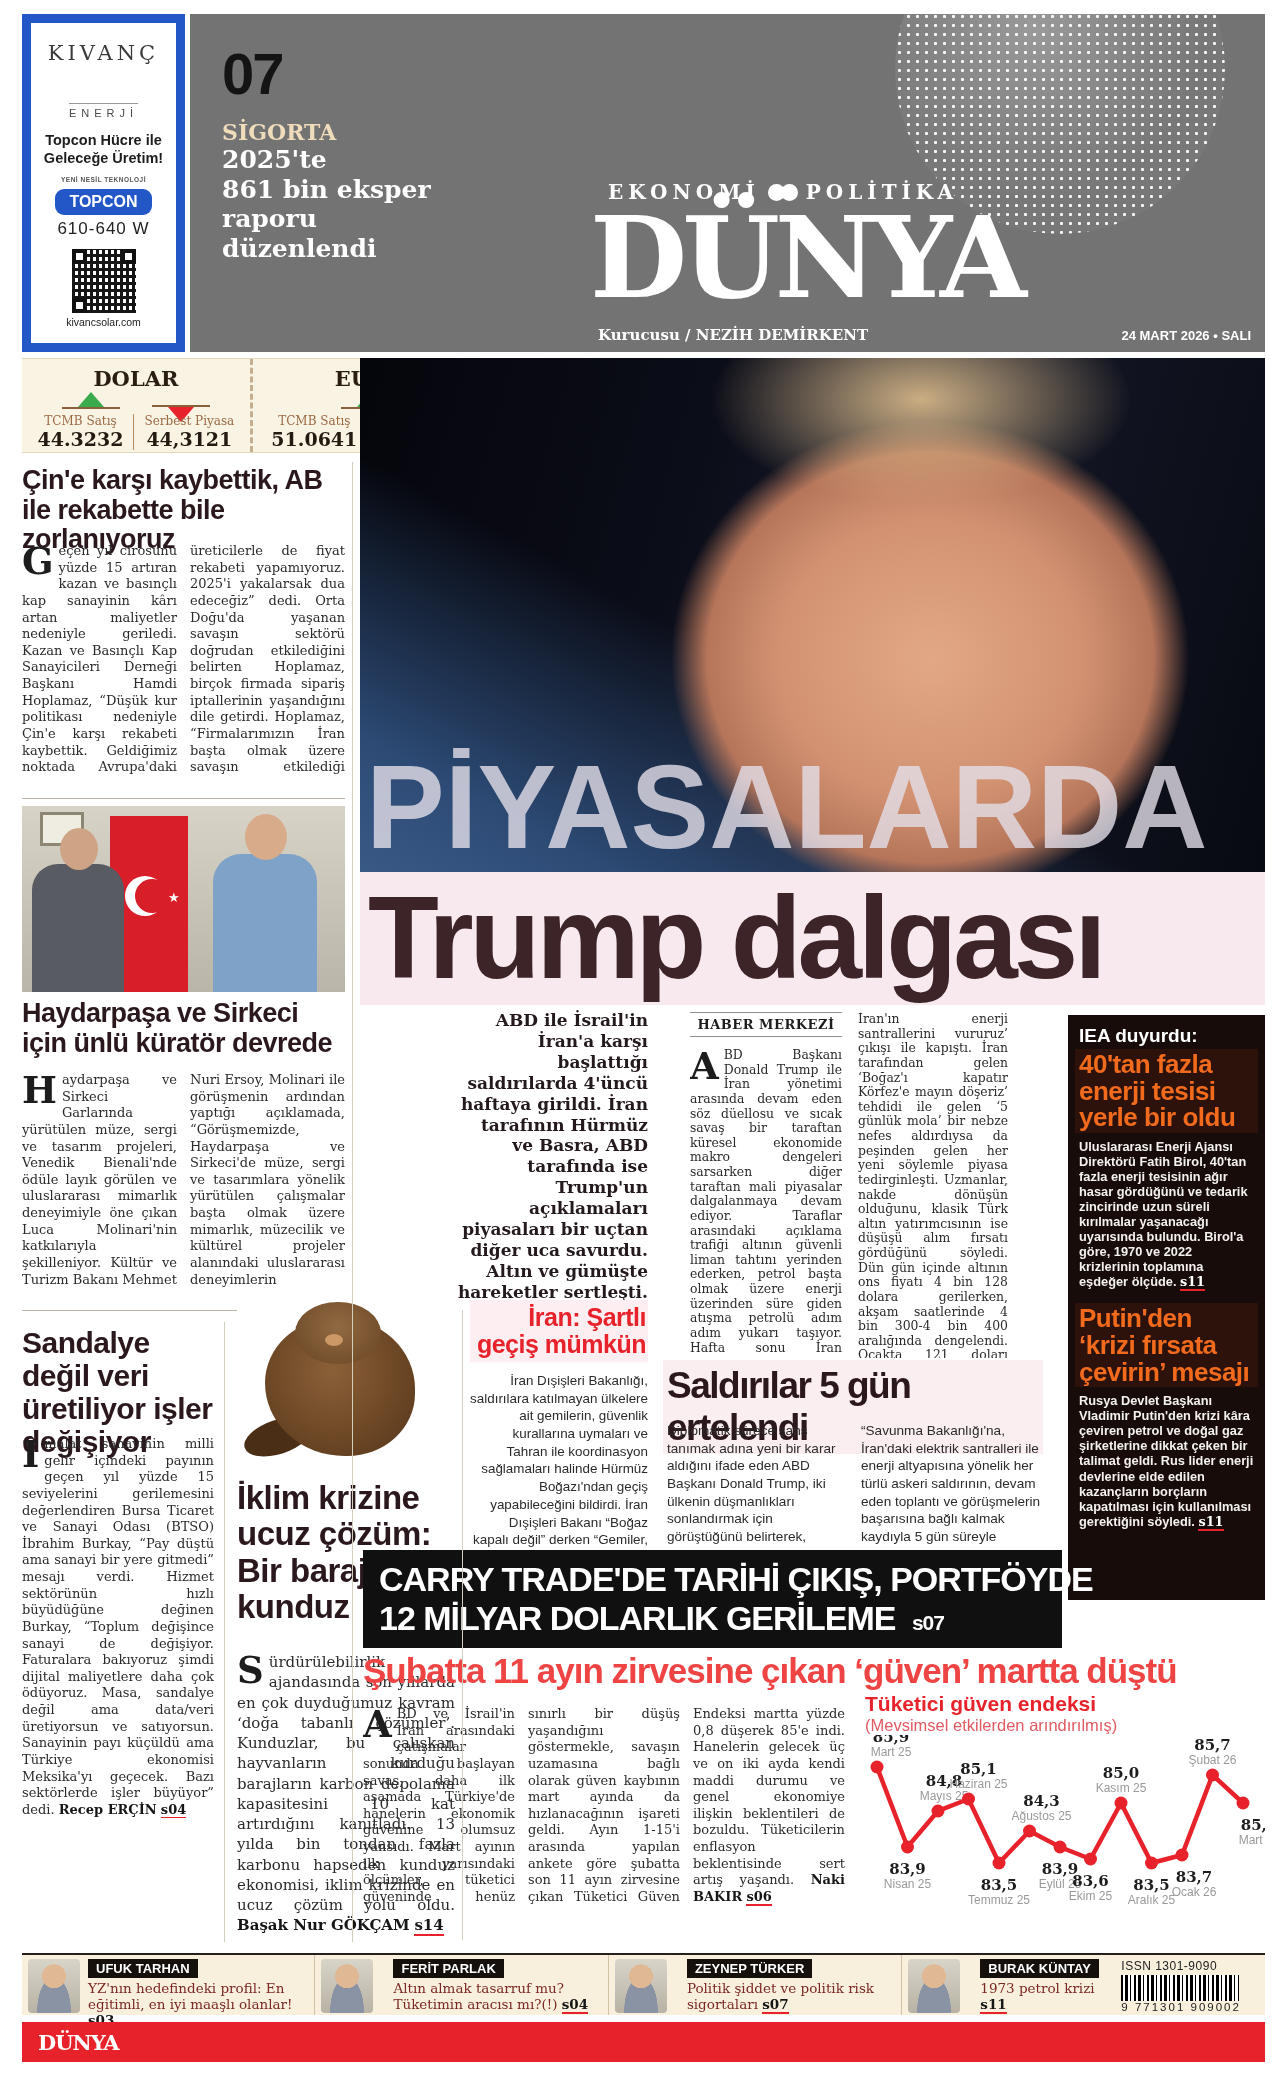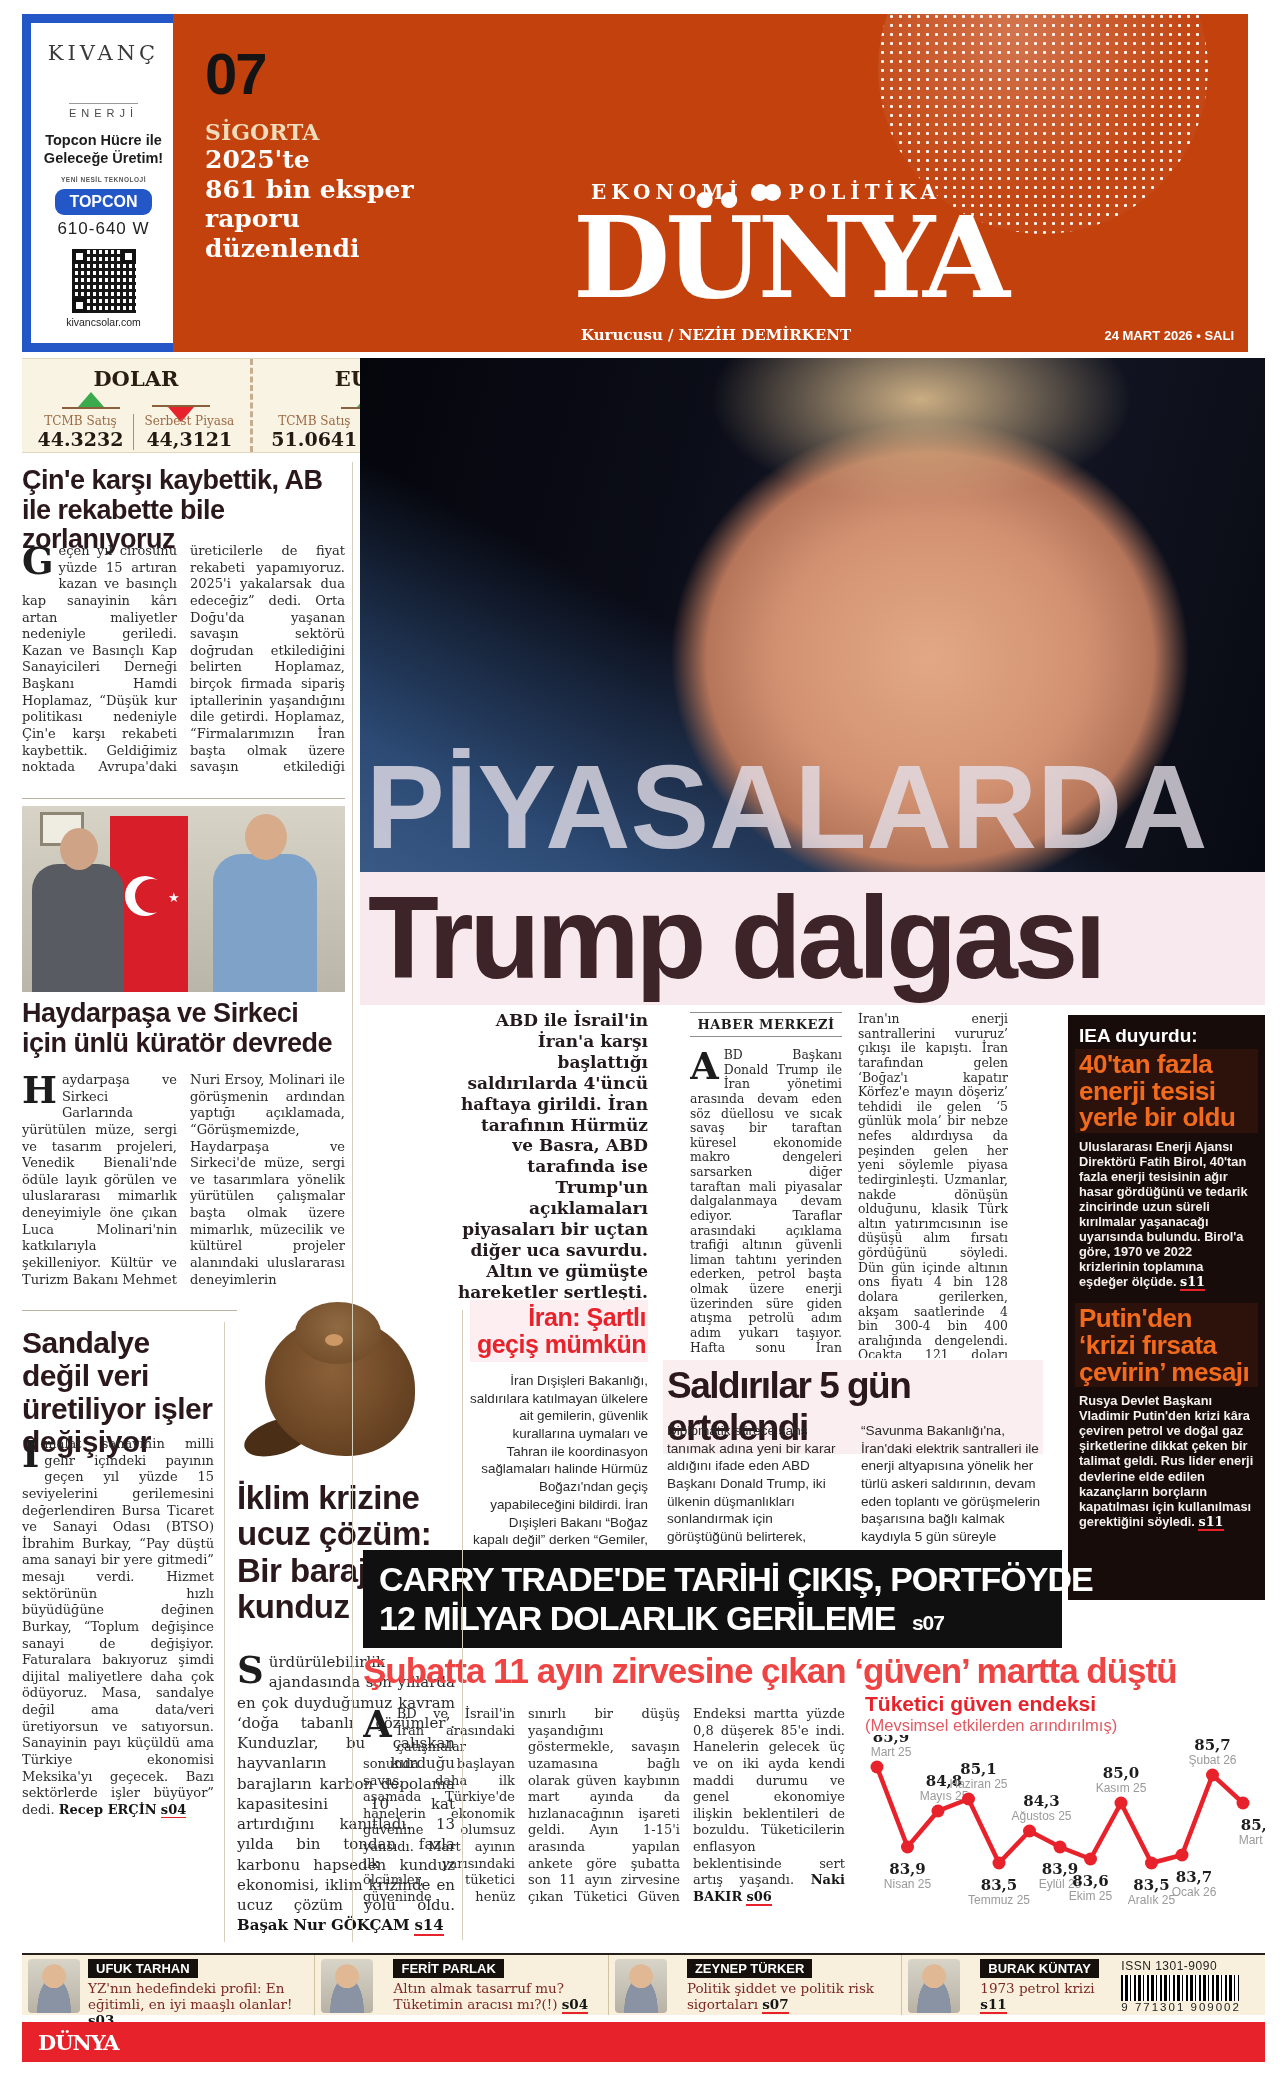--- a/index.html
+++ b/index.html
@@ -16,21 +16,21 @@
   .ad-pill { display:inline-block; margin-top:6px; background:#2356c7; color:#fff; font-weight:bold; font-size:16px; padding:4px 14px; border-radius:9px; }
   .ad-power { font-size:17px; color:#222; margin-top:4px; letter-spacing:1px; }
   .qr { position:relative; width:64px; height:64px; margin:10px auto 2px;
         background: repeating-linear-gradient(90deg,#161616 0 3px,transparent 3px 6px),
                     repeating-linear-gradient(0deg,#161616 0 3px,transparent 3px 7px); }
   .qr i { position:absolute; width:15px; height:15px; border:4px solid #111; background:#fff; }
   .qr .c1{left:0;top:0} .qr .c2{right:0;top:0} .qr .c3{left:0;bottom:0}
   .ad-url { font-size:10.5px; color:#222; margin-top:3px; }
 
   
-  .masthead { left:173px; top:14px; width:1075px; height:338px; background:#c2410c; overflow:hidden; color:#fff; }
+  .masthead { left:190px; top:14px; width:1075px; height:338px; background:#737373; overflow:hidden; color:#fff; }
   .globe { position:absolute; right:40px; top:-110px; width:330px; height:330px; border-radius:50%;
            background: radial-gradient(circle at 42% 38%, rgba(255,255,255,.28), rgba(255,255,255,.04) 60%),
                        radial-gradient(rgba(255,255,255,.95) 1.3px, transparent 1.8px);
            background-size:100% 100%, 9px 9px; }
   .promo { position:absolute; left:32px; top:26px; width:240px; }
   .promo-num { font-size:58px; font-weight:bold; color:#141414; letter-spacing:-2px; }
   .promo-kicker { font-family:"DejaVu Serif",serif; font-weight:bold; font-size:22px; color:#eedcbb; margin-top:12px; }
   .promo-line { font-family:"DejaVu Serif",serif; font-weight:bold; font-size:25px; color:#fff; line-height:1.18; }
   .brandline { position:absolute; left:408px; top:166px; width:370px; display:flex; align-items:center; justify-content:center; gap:8px;
                font-family:"DejaVu Serif",serif; font-weight:bold; font-size:20px; letter-spacing:5px; color:#fff; }

